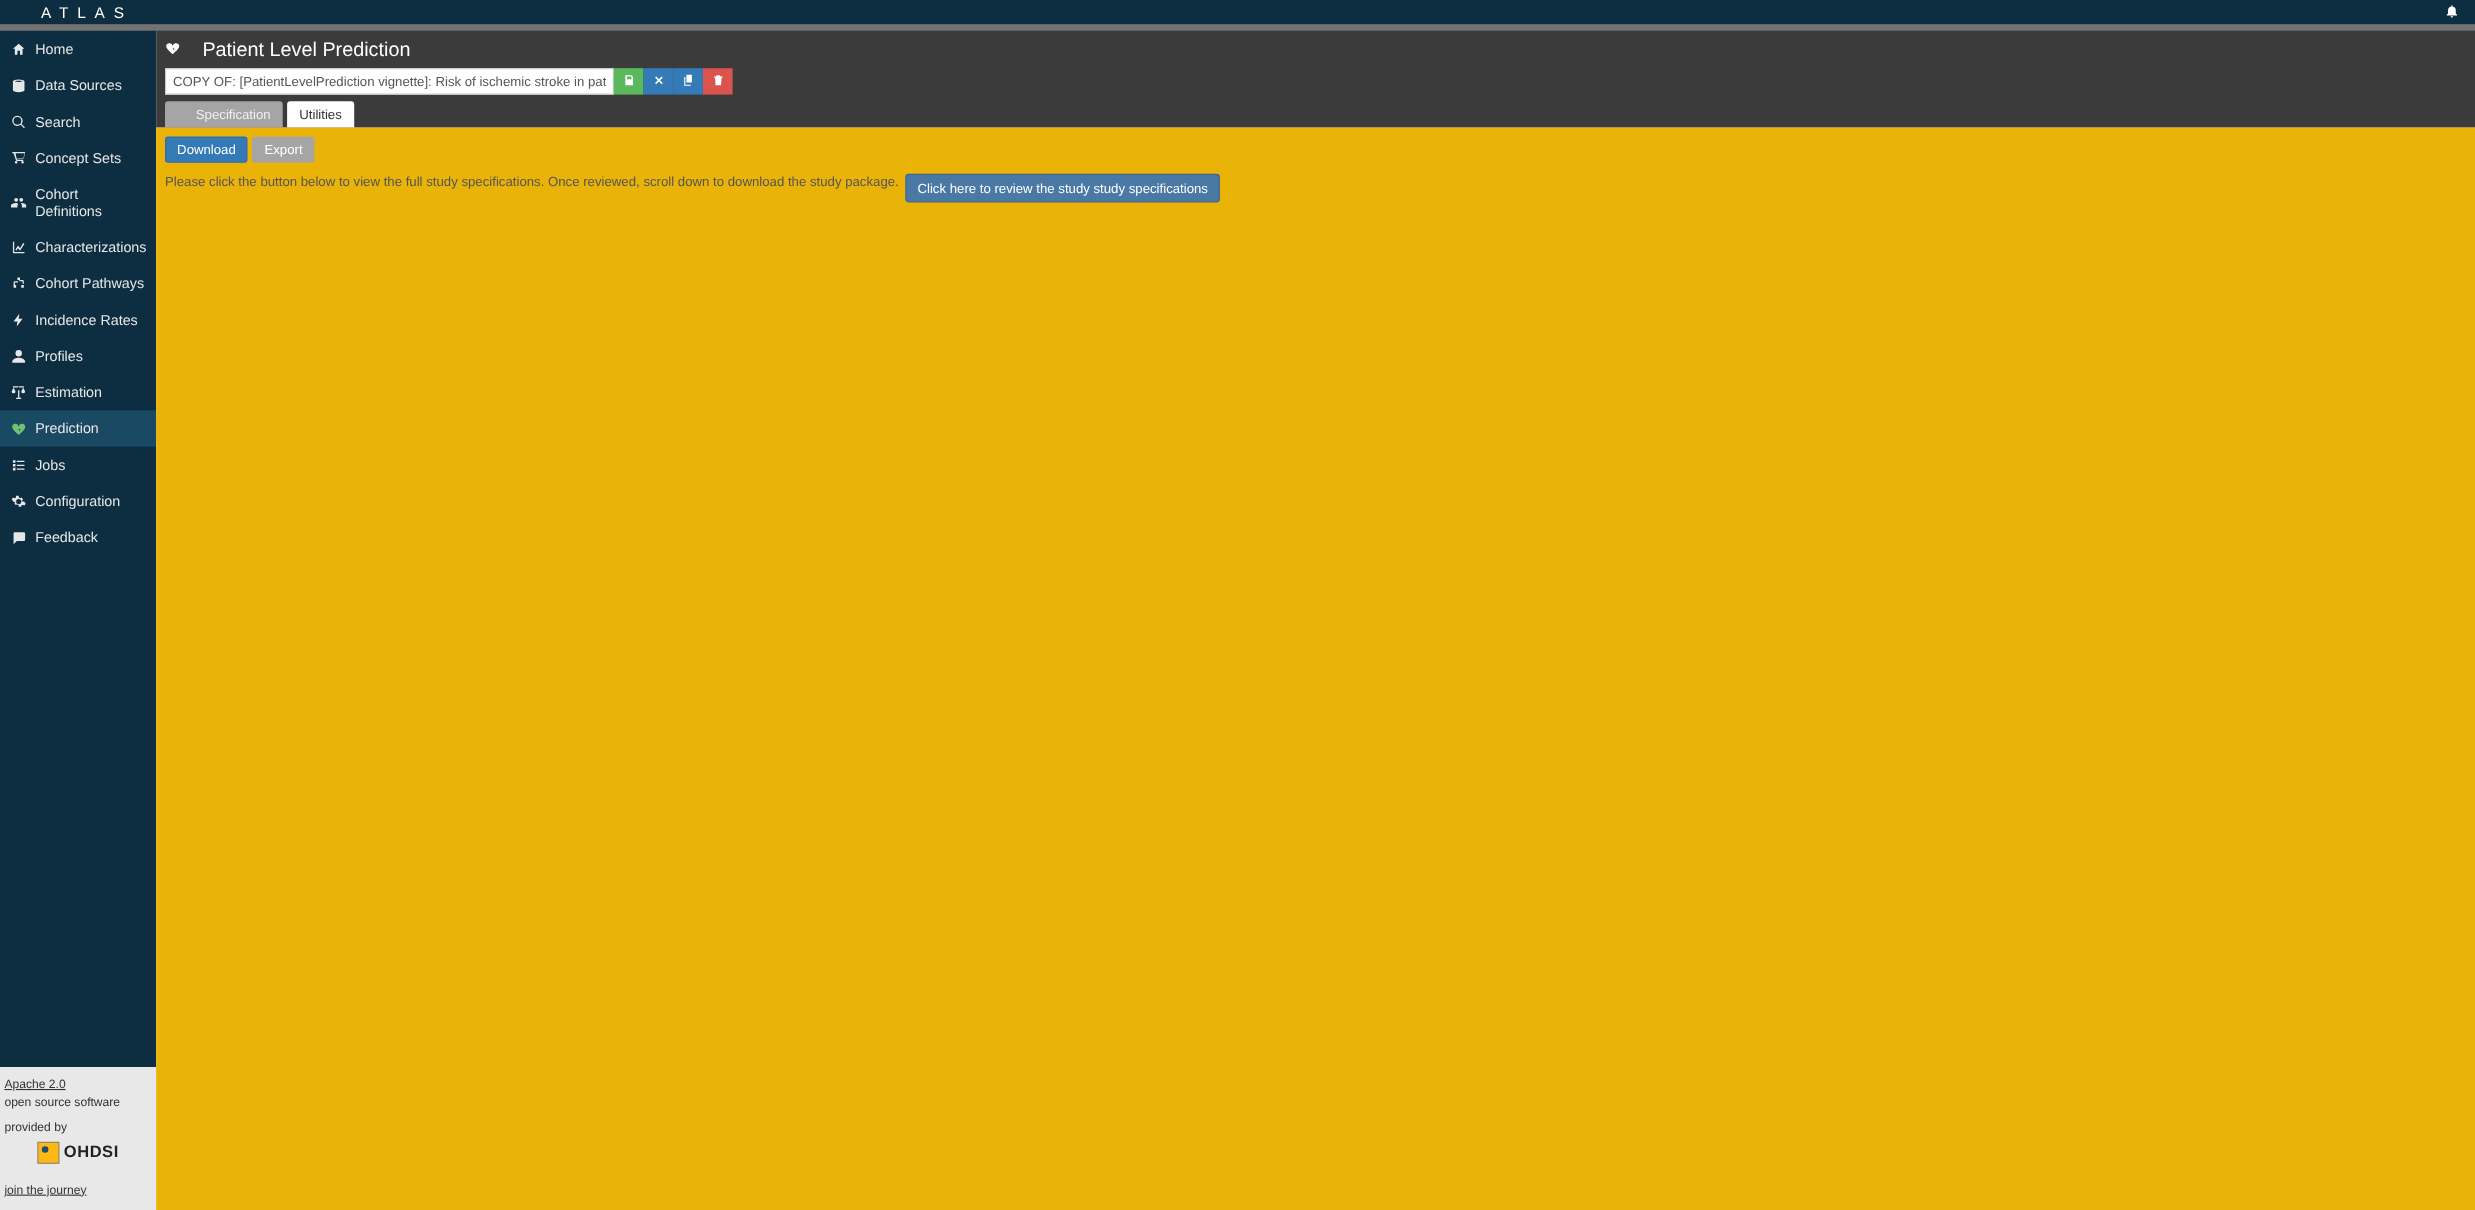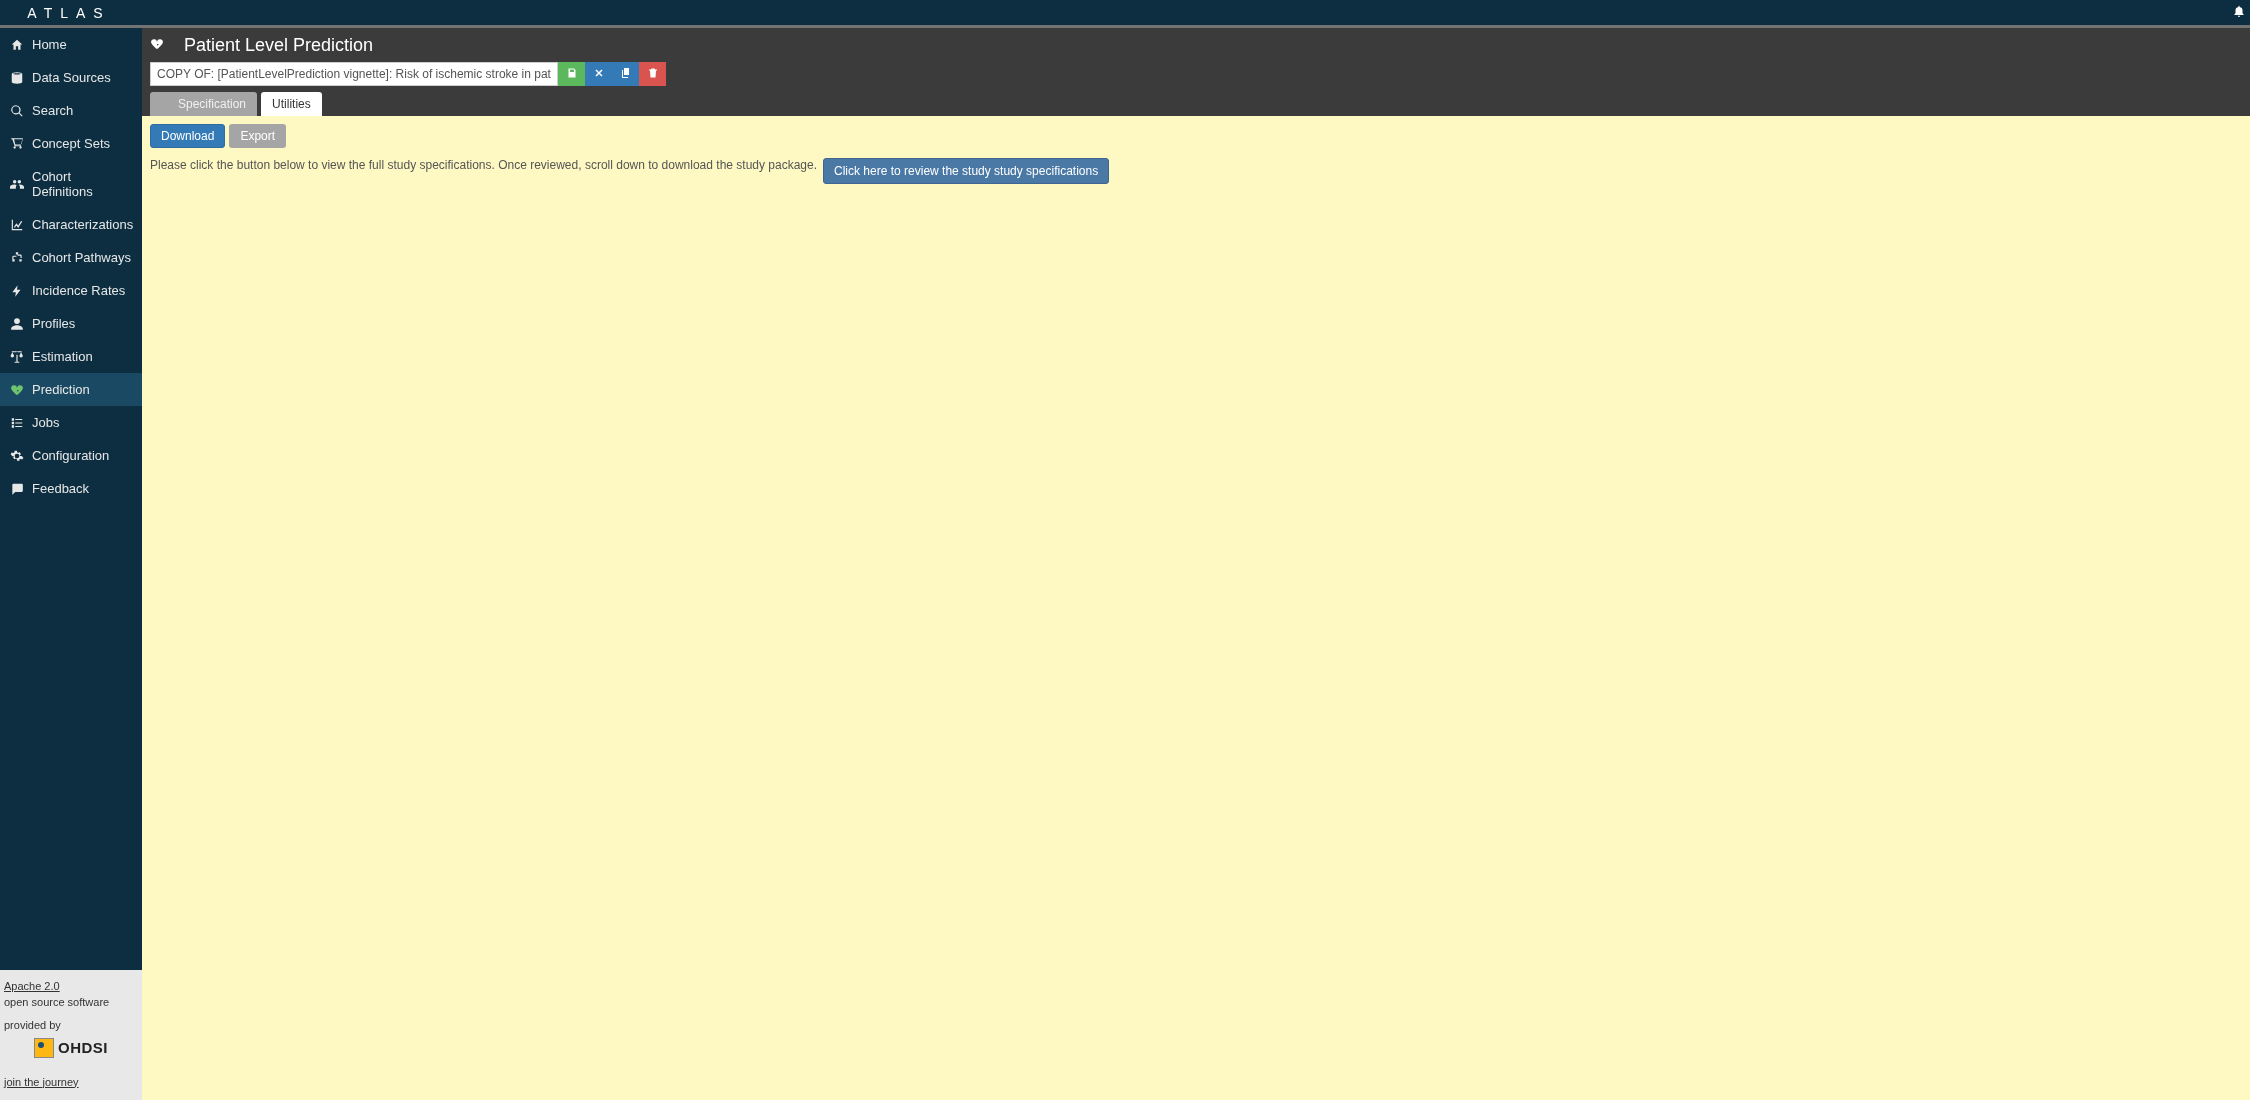--- a/index.html
+++ b/index.html
@@ -1,20 +1,20 @@
 <!DOCTYPE html>
 <html><head>
 <meta charset="utf-8">
 <style>
   * { box-sizing: border-box; margin: 0; padding: 0; }
   body { font-family: Arial, Helvetica, sans-serif; font-size: 13px; color: #333; background: #fff; overflow: hidden; }
   .app { display: flex; flex-direction: column; height: 100vh; width: 100vw; }
 
   
-  .topbar { background: #0c2e40; color: #fff; height: 28px; display: flex; align-items: center; padding: 0 4px; border-bottom: 3px solid #737373; }
+  .topbar { background: #0c2e40; color: #fff; height: 28px; display: flex; align-items: center; padding: 0 14px; border-bottom: 6px solid #737373; }
   .brand { font-family: "Arial", sans-serif; font-size: 14px; letter-spacing: 8px; font-weight: 500; flex: 0 0 auto; width: 130px; text-align: center; }
   .topbar-spacer { flex: 1; }
   .bell { color: #fff; }
 
   .body { display: flex; flex: 1; min-height: 0; }
 
   
   .sidebar { width: 142px; background: #0c2e40; color: #e7e7e7; display: flex; flex-direction: column; }
   .nav { flex: 1; overflow-y: auto; }
   .nav-item { display: flex; align-items: center; gap: 8px; padding: 9px 10px; font-size: 13px; color: #e7e7e7; cursor: pointer; }
@@ -41,21 +41,21 @@
   .icon-btn svg { width: 12px; height: 12px; }
   .btn-green { background: #5cb85c; }
   .btn-blue  { background: #337ab7; }
   .btn-red   { background: #d9534f; }
 
   .tabs { display: flex; gap: 4px; margin-top: 2px; }
   .tab { padding: 5px 11px; font-size: 12px; border-top-left-radius: 3px; border-top-right-radius: 3px; cursor: pointer; }
   .tab.inactive { background: #a5a5a5; color: #f0f0f0; padding-left: 28px; }
   .tab.active { background: #fff; color: #333; }
 
-  .content { background: #fef9c3; padding: 8px 8px; flex: 1; overflow: auto; }
+  .content { background: #eab308; padding: 8px 8px; flex: 1; overflow: auto; }
   .subtabs { display: flex; gap: 4px; margin-bottom: 10px; }
   .pill { font-size: 12px; padding: 4px 10px; border-radius: 3px; border: 1px solid transparent; cursor: pointer; }
   .pill.primary { background: #337ab7; color: #fff; border-color: #2e6da4; }
   .pill.muted { background: #a5a5a5; color: #fff; }
 
   .instruction-row { display: flex; align-items: flex-start; gap: 6px; font-size: 12px; color: #555; }
   .review-btn { background: #4a79a6; color: #fff; border: 1px solid #3e6690; padding: 5px 10px; font-size: 12px; border-radius: 3px; cursor: pointer; }
 </style>
 </head>
 <body>

